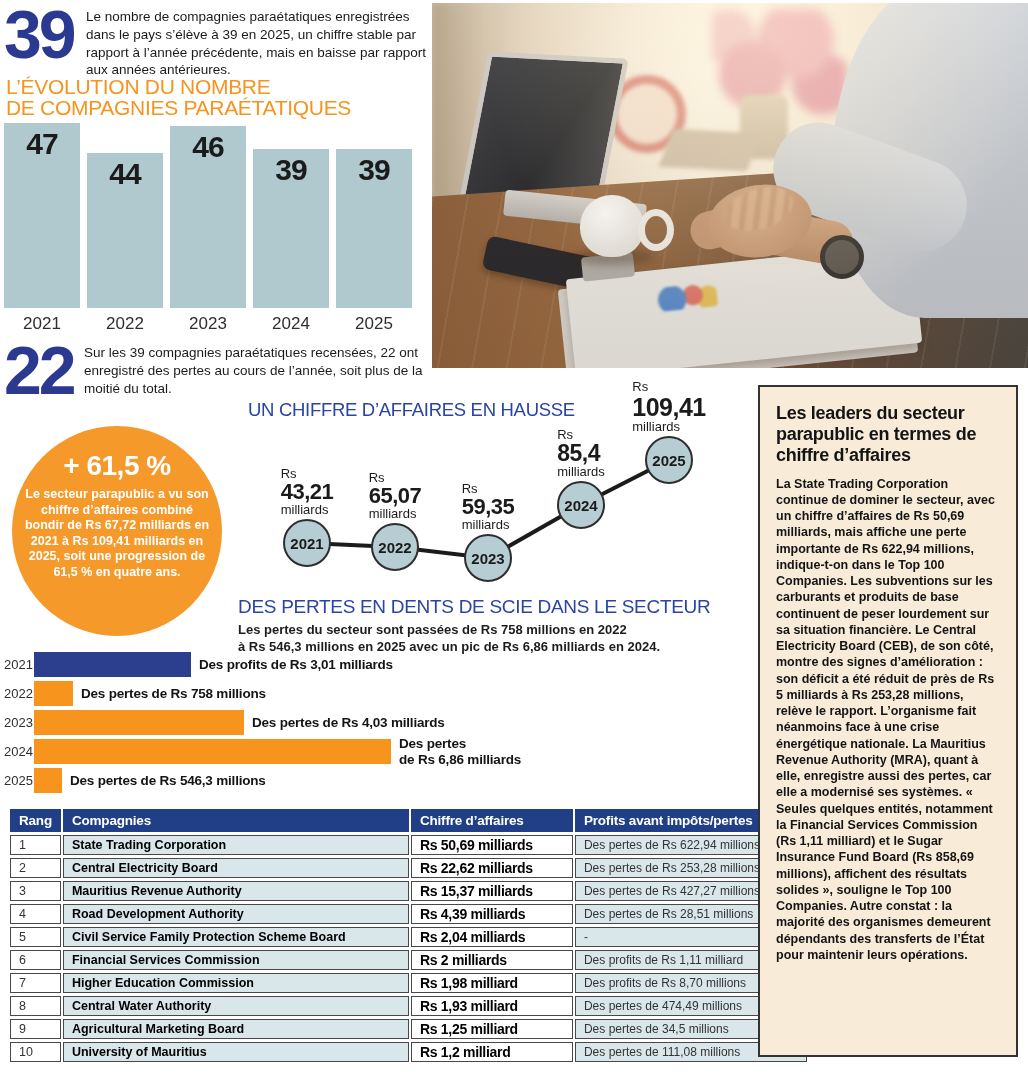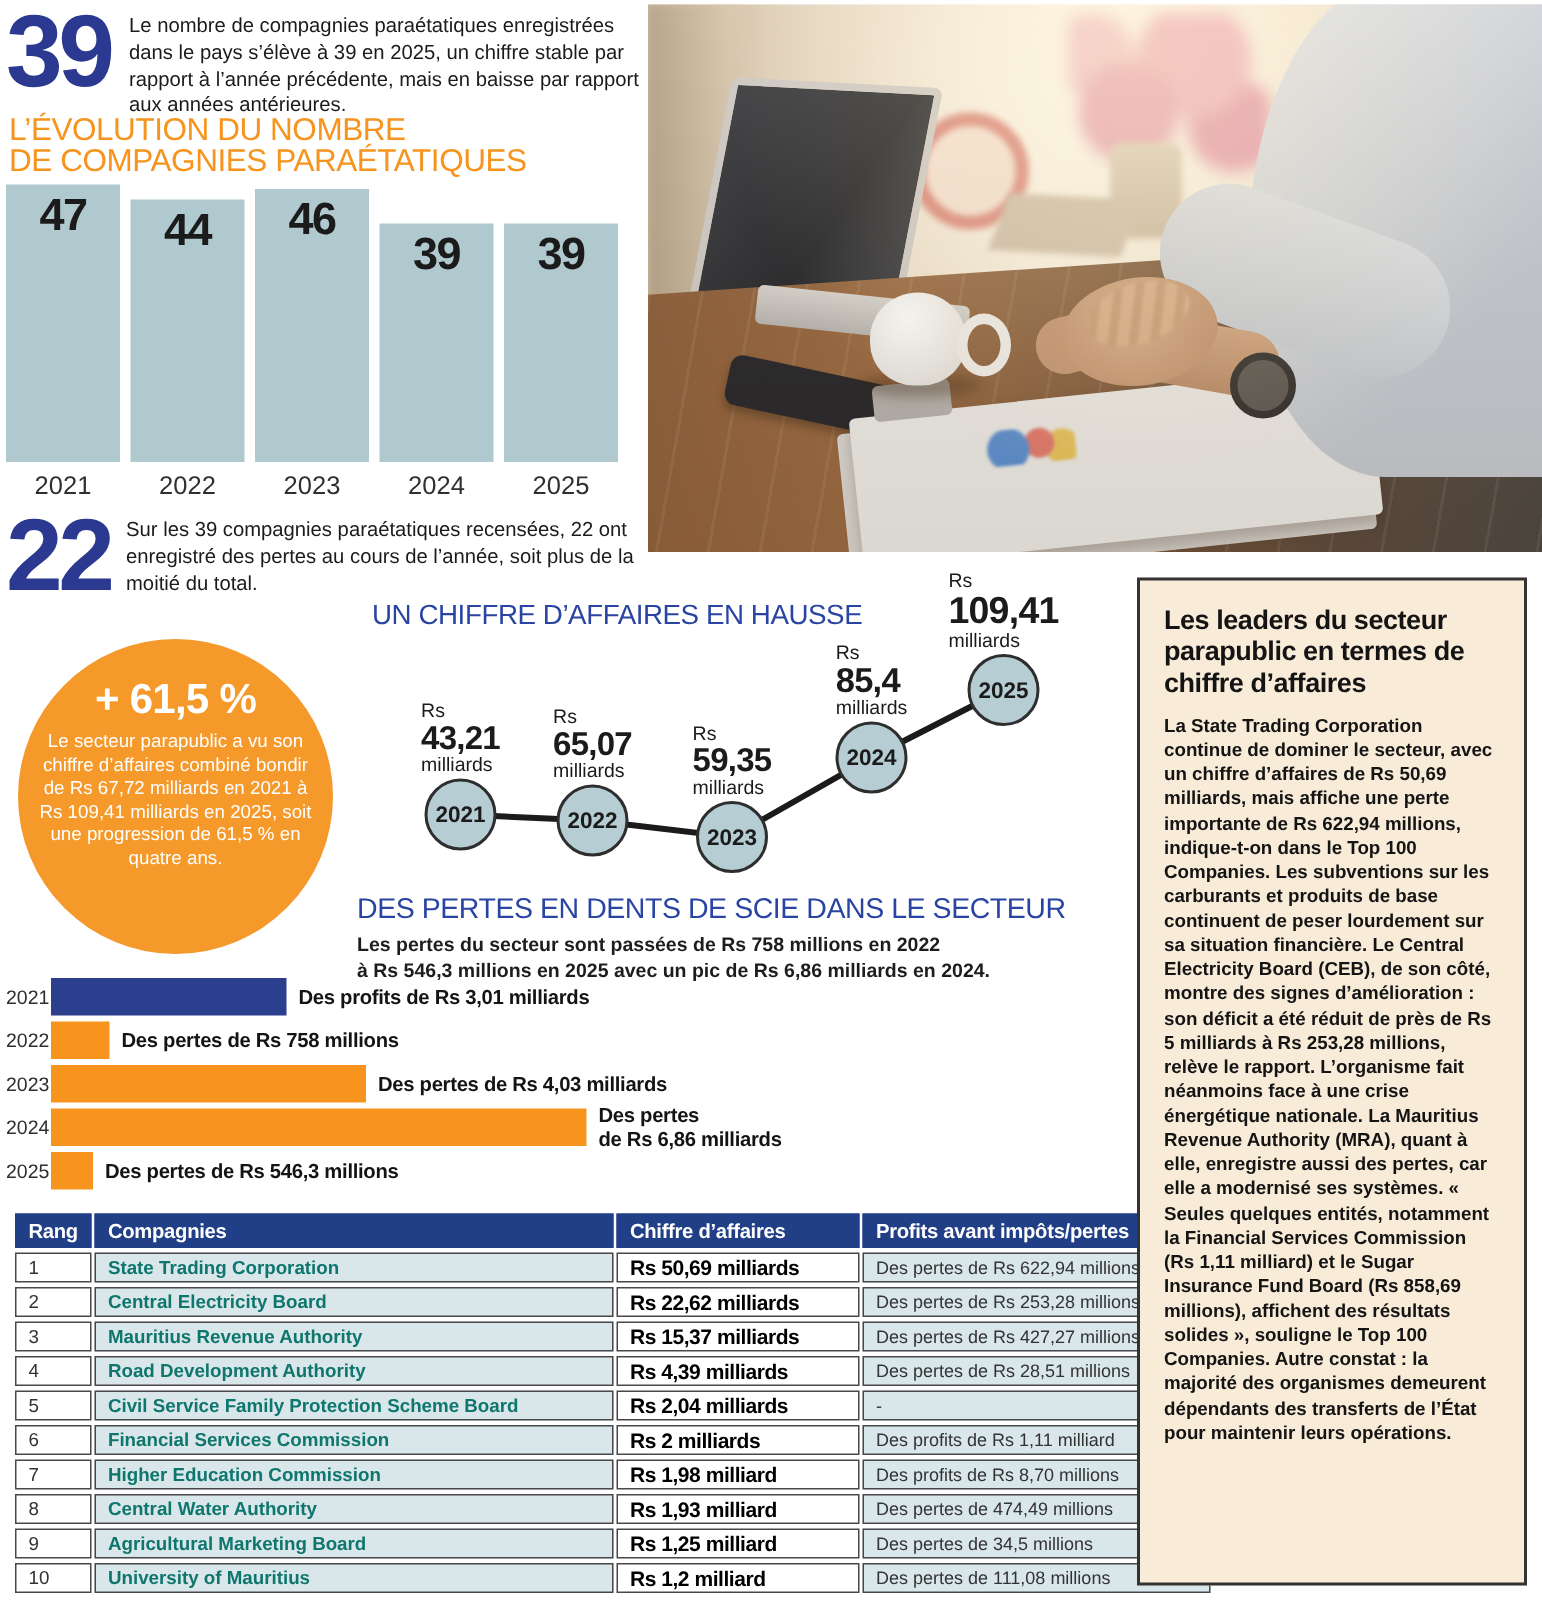--- a/index.html
+++ b/index.html
@@ -106,38 +106,38 @@
              font-size:15px;font-weight:bold;color:#1b1b1b;box-sizing:border-box;}
   .lc-label{position:absolute;transform:translateX(-50%);text-align:left;line-height:1.05;}
   .lc-rs,.lc-unit{font-size:13px;color:#1b1b1b;}
   .lc-val{font-weight:bold;color:#1b1b1b;letter-spacing:-0.5px;}
 
   
   .growth-circle{position:absolute;left:12px;top:426px;width:210px;height:210px;border-radius:50%;
                  background:#f5992b;color:#ffffff;text-align:center;box-sizing:border-box;
                  padding-top:24px;}
   .gc-headline{font-size:28px;font-weight:bold;letter-spacing:-0.5px;}
-  .gc-text{font-size:12.5px;font-weight:normal;line-height:1.24;margin:5px 0 0 0;padding:0 12px;}
+  .gc-text{font-size:12.5px;font-weight:bold;line-height:1.24;margin:5px 0 0 0;padding:0 12px;}
 
   
   #hbars{position:absolute;left:4px;top:652px;display:flex;flex-direction:column;gap:4px;width:760px;}
   .hrow{display:flex;align-items:center;height:25px;}
   .hyear{width:30px;font-size:13px;color:#2f2f2f;flex:none;}
   .hbar{height:25px;flex:none;}
   .hlabel{margin-left:8px;font-size:13.5px;font-weight:bold;color:#141414;white-space:pre-line;
           line-height:1.12;letter-spacing:-0.2px;}
 
   
   #ranking-table{position:absolute;left:8px;top:806px;border-collapse:separate;border-spacing:2px 3px;}
   #ranking-table th{background:#203f86;color:#fff;font-size:13.5px;font-weight:bold;text-align:left;
           padding:3px 8px;border:1px solid #203f86;letter-spacing:-0.2px;}
   #ranking-table td{height:16px;padding:1px 8px;border:1px solid #48484a;vertical-align:middle;}
   td.c-rank{background:#ffffff;width:32px;font-size:12.5px;color:#333;}
   th.c-rank{width:32px;}
-  td.c-company{background:#d9e6ea;width:328px;font-size:12.5px;font-weight:bold;color:#0f766e;
+  td.c-company{background:#d9e6ea;width:328px;font-size:12.5px;font-weight:bold;color:#000000;
           padding-left:16px;}
   th.c-company{width:328px;}
   td.c-revenue{background:#ffffff;width:144px;font-size:14px;font-weight:bold;color:#000;
           letter-spacing:-0.3px;}
   th.c-revenue{width:144px;}
   td.c-result{background:#d9e6ea;width:214px;font-size:12px;color:#333;}
   th.c-result{width:214px;}
 
   
   .sidebar{position:absolute;left:758px;top:385px;width:260px;height:672px;box-sizing:border-box;
@@ -159,21 +159,21 @@
       <div class="vcol">
         <div class="vcol-inner">
           <div class="vbar" style="height: 185px; background: rgb(176, 201, 207);">
             <div class="vbar-val">47</div>
           </div>
         </div>
         <div class="vyear">2021</div>
       </div>
       <div class="vcol">
         <div class="vcol-inner">
-          <div class="vbar" style="height: 175px; background: rgb(176, 201, 207);">
+          <div class="vbar" style="height: 155px; background: rgb(176, 201, 207);">
             <div class="vbar-val">44</div>
           </div>
         </div>
         <div class="vyear">2022</div>
       </div>
       <div class="vcol">
         <div class="vcol-inner">
           <div class="vbar" style="height: 182px; background: rgb(176, 201, 207);">
             <div class="vbar-val">46</div>
           </div>

